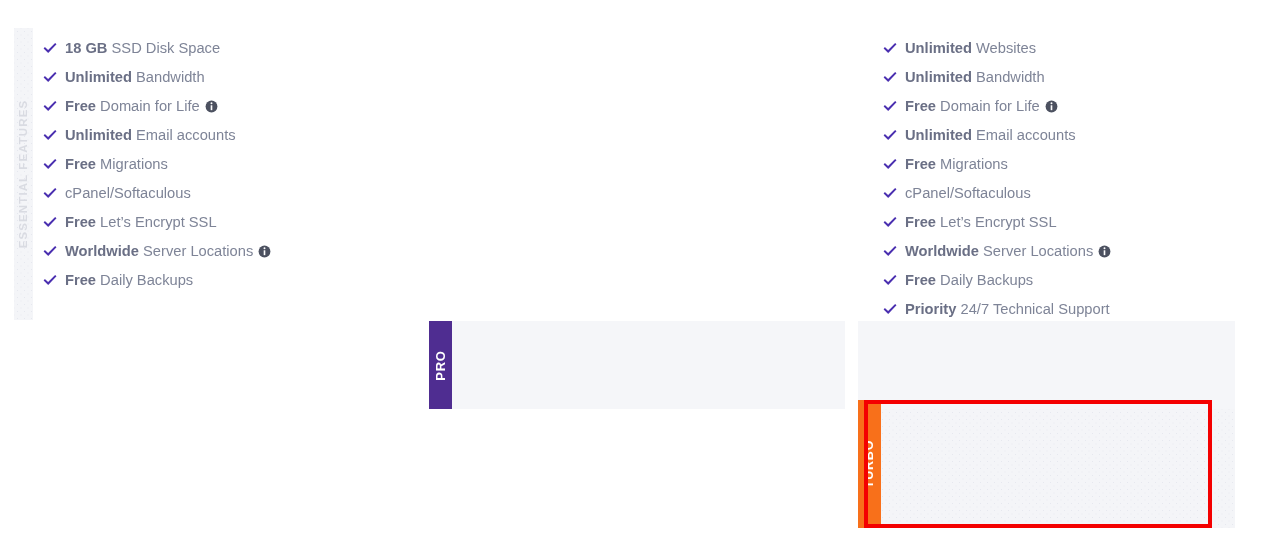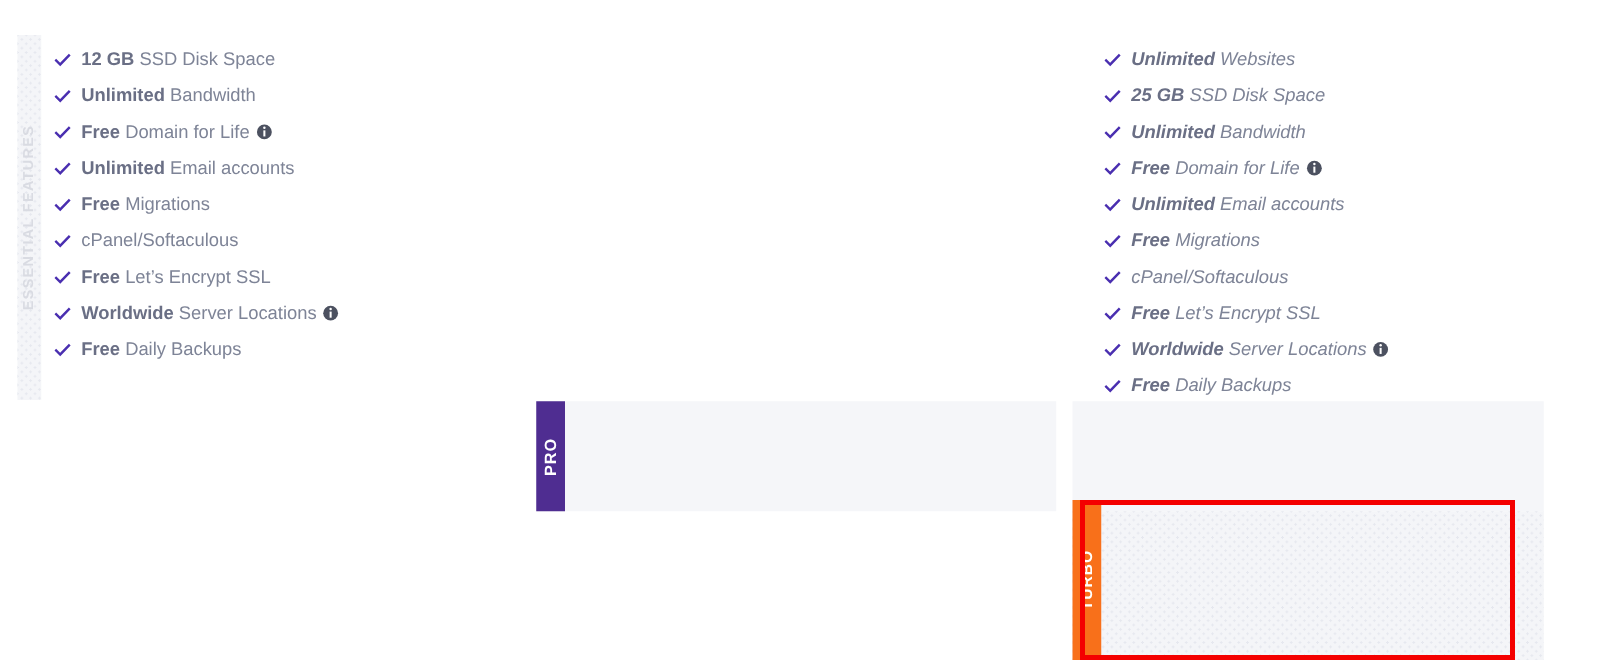--- a/index.html
+++ b/index.html
@@ -70,21 +70,21 @@
     font-weight: 700;
     color: #d9dbe2;
     font-family: "Liberation Sans", sans-serif;
   }
 
   
   .rows {
     position: absolute;
   }
   .rows-basic { left: 42px;  top: 34px; width: 370px; }
-  .rows-pro   { left: 457px; top: 34px; width: 380px; font-style: italic; }
+  .rows-pro   { left: 457px; top: 34px; width: 380px; }
 
   .frow {
     height: 29px;
     display: flex;
     align-items: center;
     white-space: nowrap;
   }
 
   .check {
     width: 16px;
@@ -171,21 +171,21 @@
     <div class="essential-label">
       <span>ESSENTIAL FEATURES</span>
     </div>
     <div class="rows rows-basic">
         <div class="frow">
           <span class="check">
             <svg viewBox="0 0 16 16" aria-hidden="true">
               <path d="M1.6 7.4 L2.9 6.0 L6.1 9.1 L13.1 1.9 L14.5 3.3 L6.2 11.9 Z" fill="#4a2fb0"></path>
             </svg>
           </span>
-          <span class="ftext"><b>12 GB</b> SSD Disk Space</span>
+          <span class="ftext"><b>18 GB</b> SSD Disk Space</span>
         </div>
         <div class="frow">
           <span class="check">
             <svg viewBox="0 0 16 16" aria-hidden="true">
               <path d="M1.6 7.4 L2.9 6.0 L6.1 9.1 L13.1 1.9 L14.5 3.3 L6.2 11.9 Z" fill="#4a2fb0"></path>
             </svg>
           </span>
           <span class="ftext"><b>Unlimited</b> Bandwidth</span>
         </div>
         <div class="frow">
@@ -265,28 +265,20 @@
             </svg>
           </span>
           <span class="ftext"><b>Unlimited</b> Websites</span>
         </div>
         <div class="frow">
           <span class="check">
             <svg viewBox="0 0 16 16" aria-hidden="true">
               <path d="M1.6 7.4 L2.9 6.0 L6.1 9.1 L13.1 1.9 L14.5 3.3 L6.2 11.9 Z" fill="#4a2fb0"></path>
             </svg>
           </span>
-          <span class="ftext"><b>25 GB</b> SSD Disk Space</span>
-        </div>
-        <div class="frow">
-          <span class="check">
-            <svg viewBox="0 0 16 16" aria-hidden="true">
-              <path d="M1.6 7.4 L2.9 6.0 L6.1 9.1 L13.1 1.9 L14.5 3.3 L6.2 11.9 Z" fill="#4a2fb0"></path>
-            </svg>
-          </span>
           <span class="ftext"><b>Unlimited</b> Bandwidth</span>
         </div>
         <div class="frow">
           <span class="check">
             <svg viewBox="0 0 16 16" aria-hidden="true">
               <path d="M1.6 7.4 L2.9 6.0 L6.1 9.1 L13.1 1.9 L14.5 3.3 L6.2 11.9 Z" fill="#4a2fb0"></path>
             </svg>
           </span>
           <span class="ftext"><b>Free</b> Domain for Life<span class="info-ico"><svg viewBox="0 0 16 16" aria-hidden="true">
                 <circle cx="8" cy="8" r="7.3" fill="#4c5160"></circle>

